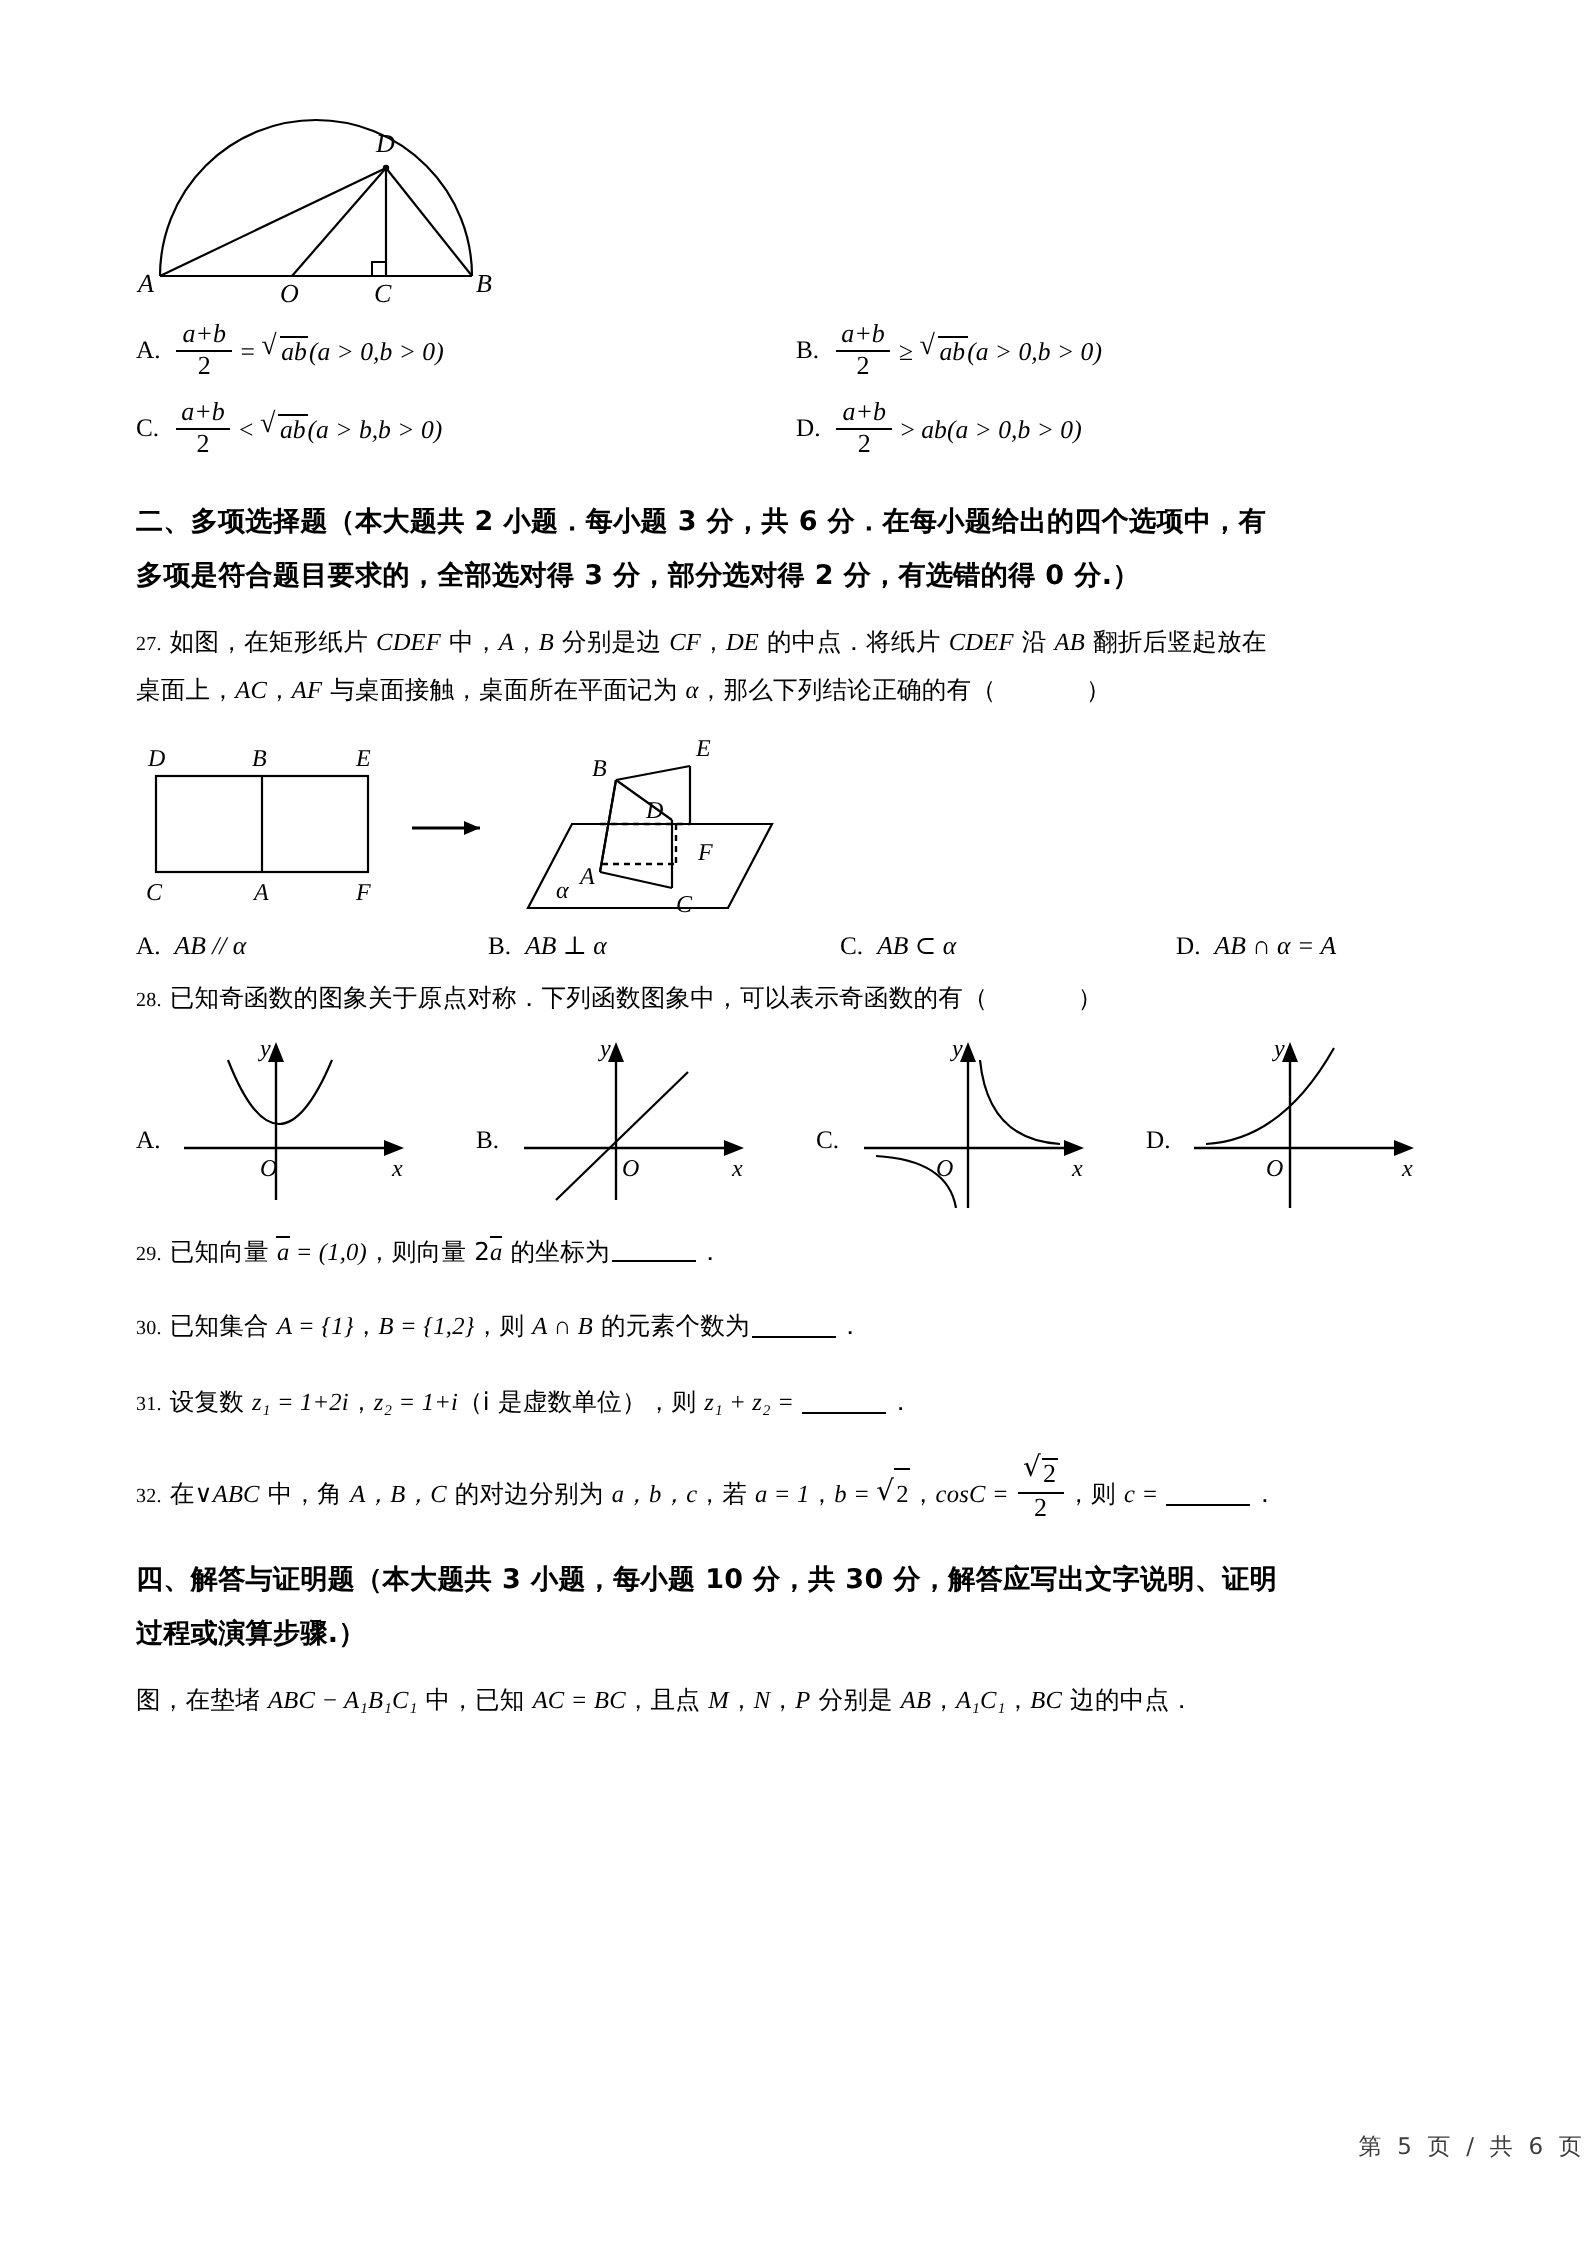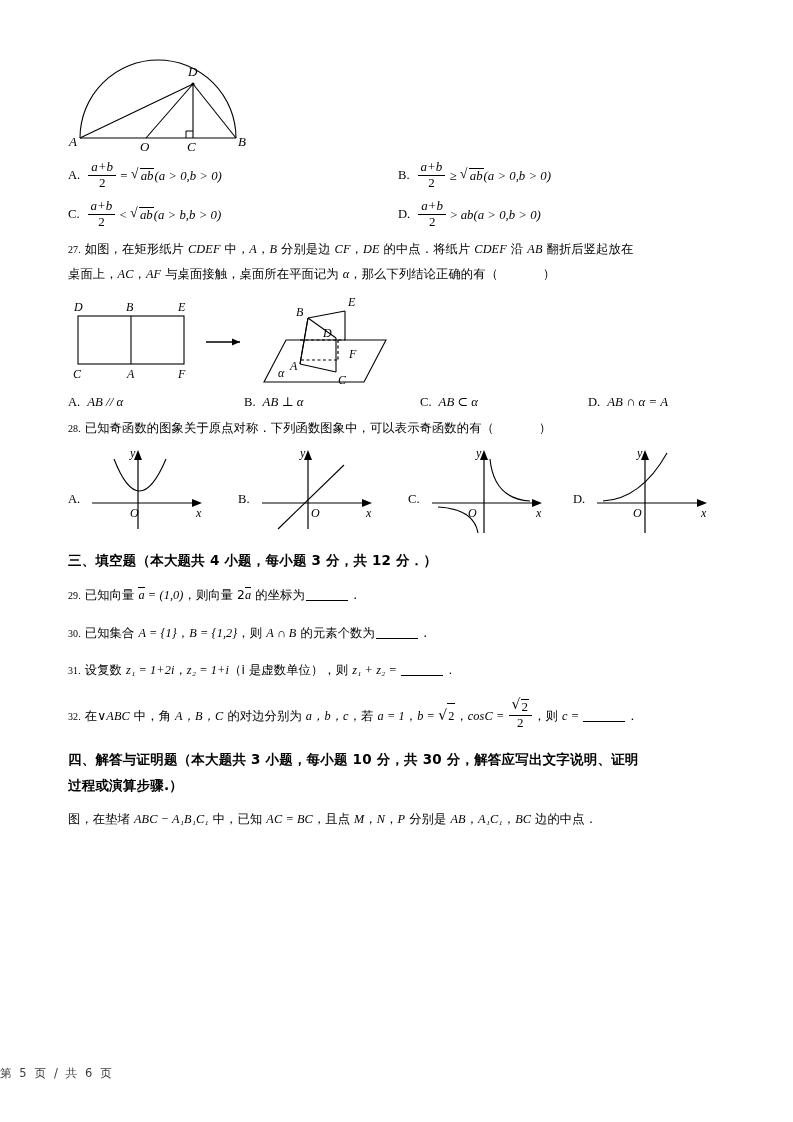--- a/index.html
+++ b/index.html
@@ -113,21 +113,21 @@
   .paren-gap { letter-spacing: 0.9em; }
 
   .fig { position: relative; }
 
   
   .footer {
     position: absolute;
     left: 0;
     top: 1066px;
     width: 793px;
-    text-align: left;
+    text-align: right;
     font-family: "DejaVu Sans","Liberation Sans",sans-serif;
     font-size: 11.5px;
     color: #3c3c3c;
     letter-spacing: 2.1px;
   }
 
   .graph-cell { position: relative; display:flex; align-items:center; }
   .graph-letter {
     font-family:"Liberation Serif","DejaVu Serif",serif;
     font-size:12.6px;
@@ -207,20 +207,24 @@
           <span class="frac">
             <span class="num">a+b</span>
             <span class="den mn">2</span>
           </span>
           <span class="mn">&gt;</span>
           <span class="mi">ab</span><span class="mi">(a &gt; 0,b &gt; 0)</span>
         </span>
       </div>
     </div>
 
+    <div class="section-head" style="margin-top:19px;">
+      <div>二、多项选择题（本大题共 2 小题．每小题 3 分，共 6 分．在每小题给出的四个选项中，有</div>
+      <div>多项是符合题目要求的，全部选对得 3 分，部分选对得 2 分，有选错的得 0 分.）</div>
+    </div>
 
     <div class="qline" style="margin-top:8px;">
       <div>
         <span class="qnum">27.</span>
         <span>如图，在矩形纸片 </span><span class="mi">CDEF</span><span> 中，</span><span class="mi">A</span><span>，</span><span class="mi">B</span><span> 分别是边 </span><span class="mi">CF</span><span>，</span><span class="mi">DE</span><span> 的中点．将纸片 </span><span class="mi">CDEF</span><span> 沿 </span><span class="mi">AB</span><span> 翻折后竖起放在</span>
       </div>
       <div>
         <span>桌面上，</span><span class="mi">AC</span><span>，</span><span class="mi">AF</span><span> 与桌面接触，桌面所在平面记为 </span><span class="mi">α</span><span>，那么下列结论正确的有（</span><span class="paren-gap">&nbsp;&nbsp;&nbsp;</span><span>）</span>
       </div>
     </div>
@@ -343,23 +347,20 @@
           <line x1="56" y1="88" x2="56" y2="12" stroke="#000" stroke-width="1.2"></line>
           <polygon points="56,5 52,15 60,15" fill="#000"></polygon>
           <path d="M 14 56 Q 52 54 78 8" fill="none" stroke="#000" stroke-width="1.1"></path>
           <text x="44" y="72" font-family="Liberation Serif, serif" font-style="italic" font-size="12">O</text>
           <text x="48" y="12" font-family="Liberation Serif, serif" font-style="italic" font-size="12">y</text>
           <text x="112" y="72" font-family="Liberation Serif, serif" font-style="italic" font-size="12">x</text>
         </svg>
       </div>
     </div>
 
-    <div class="section-head" style="margin-top:14px;">
-      <div>三、填空题（本大题共 4 小题，每小题 3 分，共 12 分．）</div>
-    </div>
 
     <div class="qline" style="margin-top:10px;">
       <span class="qnum">29.</span>
       <span>已知向量 </span><span class="mi" style="border-top:1px solid #000;">a</span><span class="mi"> = (1,0)</span><span>，则向量 2</span><span class="mi" style="border-top:1px solid #000;">a</span><span> 的坐标为</span><span class="blank-line"></span><span>．</span>
     </div>
 
     <div class="qline" style="margin-top:13px;">
       <span class="qnum">30.</span>
       <span>已知集合 </span><span class="mi">A = {1}</span><span>，</span><span class="mi">B = {1,2}</span><span>，则 </span><span class="mi">A ∩ B</span><span> 的元素个数为</span><span class="blank-line"></span><span>．</span>
     </div>

